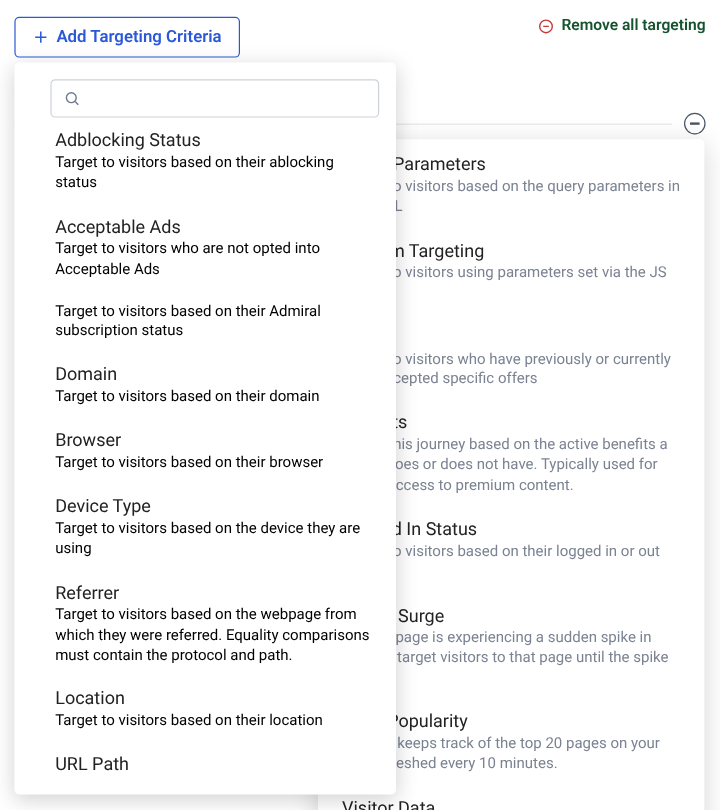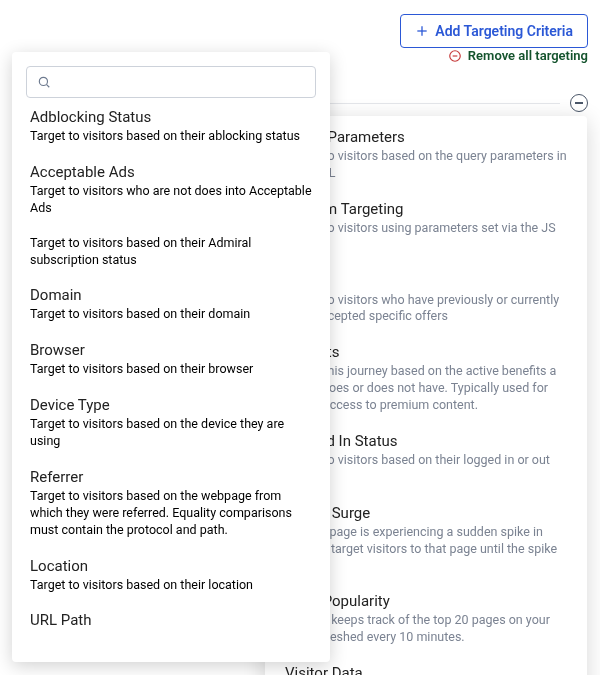--- a/index.html
+++ b/index.html
@@ -9,23 +9,22 @@
     height: 675px;
     font-family: -apple-system, BlinkMacSystemFont, "Segoe UI", Roboto, Arial, sans-serif;
     background: #fff;
     position: relative;
     overflow: hidden;
     color: #333;
   }
   .top-row {
     display: flex;
     justify-content: space-between;
-    align-items: flex-end;
+    align-items: flex-start;
     padding: 14px 12px 0 12px;
-    flex-direction: column;
   }
   .add-btn {
     border: 1.5px solid #2b58d6;
     color: #2b58d6;
     background: #fff;
     border-radius: 4px;
     padding: 8px 14px;
     font-size: 14px;
     font-weight: 600;
     display: flex;
@@ -77,21 +76,21 @@
   }
   
   .left-panel {
     position: absolute;
     top: 52px;
     left: 12px;
     width: 318px;
     background: #fff;
     box-shadow: 0 4px 18px rgba(0,0,0,0.18);
     border-radius: 4px;
-    padding: 10px 0 4px 0;
+    padding: 10px 0 4px 16px;
     z-index: 30;
     height: 610px;
     overflow: hidden;
   }
   .search-wrap {
     padding: 4px 14px 10px 14px;
   }
   .search-box {
     display: flex;
     align-items: center;
@@ -191,21 +190,21 @@
       <input class="search-input" type="text" placeholder="" style="">
     </div>
   </div>
   <div class="criteria-list" id="left-list">
       <div class="criteria-item">
         <div class="criteria-title">Adblocking Status</div>
         <div class="criteria-desc">Target to visitors based on their ablocking status</div>
       </div>
       <div class="criteria-item">
         <div class="criteria-title">Acceptable Ads</div>
-        <div class="criteria-desc">Target to visitors who are not does into Acceptable Ads</div>
+        <div class="criteria-desc">Target to visitors who are not opted into Acceptable Ads</div>
       </div>
       <div class="criteria-item">
         <div class="criteria-desc">Target to visitors based on their Admiral subscription status</div>
       </div>
       <div class="criteria-item">
         <div class="criteria-title">Domain</div>
         <div class="criteria-desc">Target to visitors based on their domain</div>
       </div>
       <div class="criteria-item">
         <div class="criteria-title">Browser</div>

